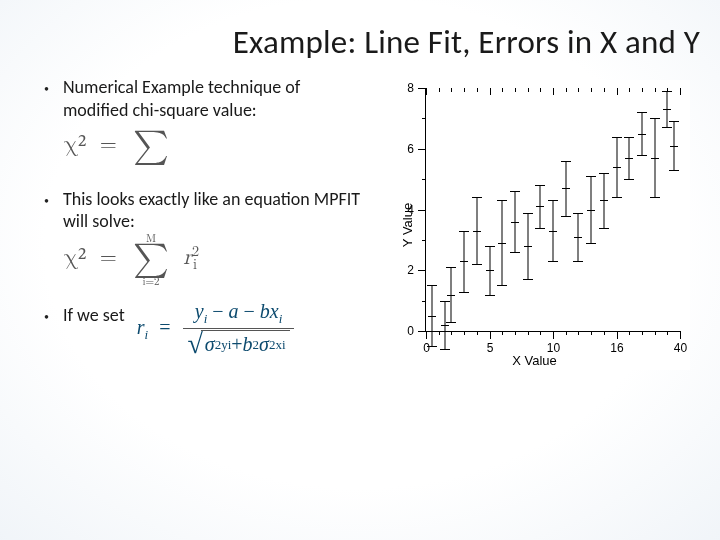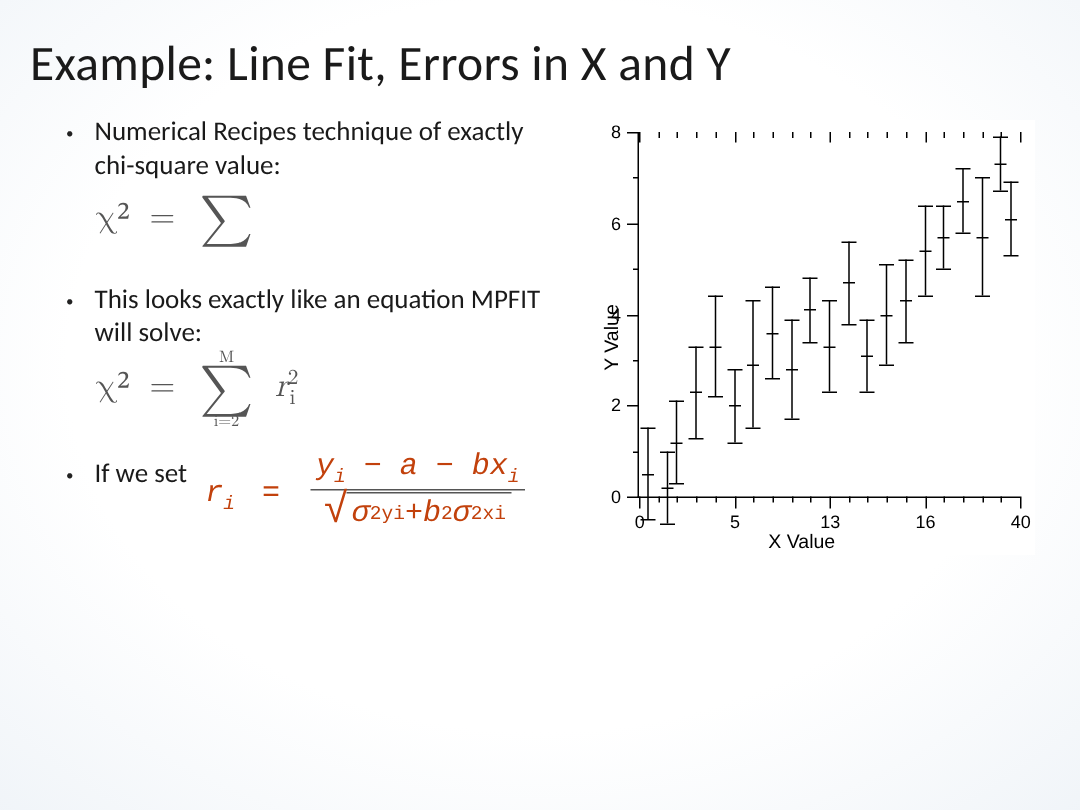--- a/index.html
+++ b/index.html
@@ -7,21 +7,21 @@
   body {
     font-family: "Calibri", "Segoe UI", Arial, sans-serif;
     background: radial-gradient(ellipse 900px 700px at 50% 45%, #ffffff 0%, #ffffff 35%, #e6edf4 75%, #d8e2ec 100%);
     position: relative;
     overflow: hidden;
   }
   .title {
     font-size: 33px;
     font-weight: 400;
     color: #1a1a1a;
-    text-align: left;
+    text-align: right;
     padding: 22px 20px 14px 20px;
     letter-spacing: 0.2px;
   }
   .content-row {
     display: flex;
     flex-direction: row;
     padding: 0 30px 0 44px;
   }
   .left-col {
     flex: 0 0 335px;
@@ -47,23 +47,23 @@
   .eq-block {
     margin: 10px 0 26px 20px;
     font-family: "Latin Modern Math", "STIX Two Math", Georgia, serif;
     color: #555;
     white-space: nowrap;
   }
   .eq1 { font-size: 22px; }
   .eq2 { font-size: 22px; margin-bottom: 30px; }
   .row3 { display: flex; align-items: flex-start; gap: 12px; }
   .eq3 {
-    font-family: Liberation Mono, monospace;
+    font-family: Liberation Serif, serif;
     font-size: 20px;
-    color: #c2410c;
+    color: #0c4a6e;
     white-space: nowrap;
     margin-top: -4px;
   }
   .frac {
     display: inline-block;
     vertical-align: middle;
     text-align: center;
     margin: 0 2px;
   }
   .frac .num { display: block; padding: 0 4px 1px; border-bottom: 1.2px solid #555; }
@@ -120,21 +120,21 @@
 <body>
 
 <div class="title">Example: Line Fit, Errors in X and Y</div>
 
 <div class="content-row">
 
   <div class="left-col">
 
     <div class="bullet">
       <div class="bullet-dot">•</div>
-      <div class="bullet-text">Numerical Recipes technique of exactly chi-square value:</div>
+      <div class="bullet-text">Numerical Example technique of modified chi-square value:</div>
     </div>
 
     <div class="eq-block eq1">
       <span>χ²</span>
       <span style="padding:0 6px">=</span>
       <span class="bigop">∑</span>
     </div>
 
     <div class="bullet">
       <div class="bullet-dot">•</div>
@@ -197,21 +197,21 @@
         <div class="ytick-minor" style="top: 151.875px;"></div>
         <div class="ytick-minor" style="top: 91.125px;"></div>
         <div class="ytick-minor" style="top: 30.375px;"></div>
         <div class="xtick" style="left: 0px;">
           <span>0</span>
         </div>
         <div class="xtick" style="left: 63.5px;">
           <span>5</span>
         </div>
         <div class="xtick" style="left: 127px;">
-          <span>13</span>
+          <span>10</span>
         </div>
         <div class="xtick" style="left: 190.5px;">
           <span>16</span>
         </div>
         <div class="xtick" style="left: 254px;">
           <span>40</span>
         </div>
         <div class="xtick-minor" style="left: 12.7px;"></div>
         <div class="xtick-minor" style="left: 25.4px;"></div>
         <div class="xtick-minor" style="left: 38.1px;"></div>

